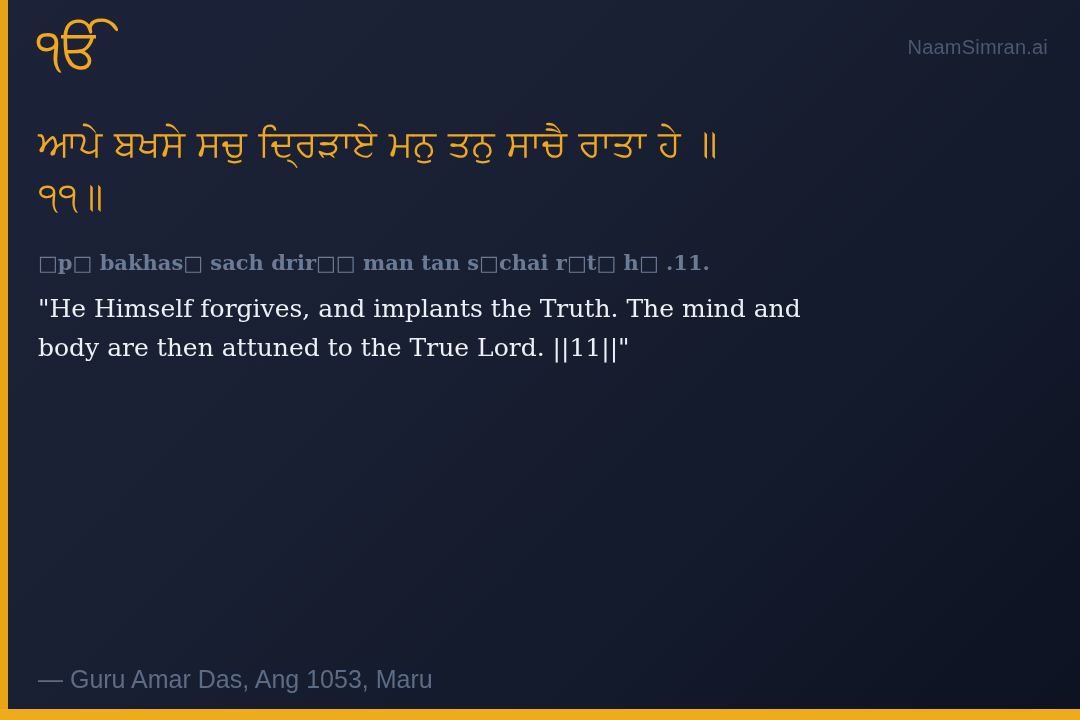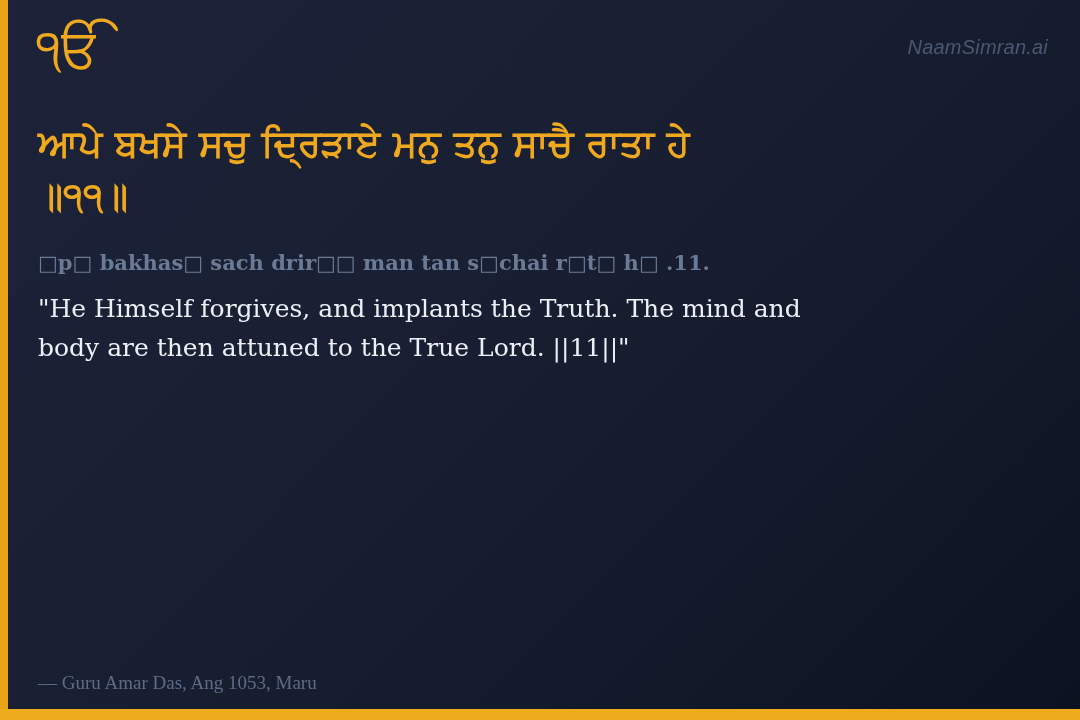--- a/index.html
+++ b/index.html
@@ -36,21 +36,20 @@
   
   #watermark {
     position: absolute;
     right: 32px;
     top: 36px;
     font-family: "Liberation Sans", sans-serif;
     font-size: 20px;
     letter-spacing: 0.2px;
     color: #4a5872;
     white-space: nowrap;
-    font-style: italic;
   }
 
   
   #ik-onkar {
     position: absolute;
     left: 36px;
     top: 22px;
     font-family: "DejaVu Sans", sans-serif;
     font-size: 54px;
     line-height: 1;
@@ -66,21 +65,21 @@
     width: 1000px;
   }
 
   #gurmukhi-line {
     font-family: "DejaVu Sans", sans-serif;
     font-size: 37px;
     line-height: 1.42;
     color: #f0a81e;
     max-width: 680px;
     margin: 0;
-    font-weight: 700;
+    font-weight: 400;
   }
 
   #transliteration-line {
     font-family: "DejaVu Serif", serif;
     font-size: 21px;
     line-height: 1.3;
     color: #6b7b95;
     margin: 26px 0 0 0;
     max-width: 860px;
     white-space: nowrap;
@@ -94,22 +93,22 @@
     color: #edf1f7;
     margin: 14px 0 0 0;
     max-width: 790px;
   }
 
   
   #attribution {
     position: absolute;
     left: 38px;
     bottom: 26px;
-    font-family: Liberation Serif, serif;
-    font-size: 19px;
+    font-family: Liberation Sans, sans-serif;
+    font-size: 25px;
     color: #5d6c86;
     white-space: nowrap;
   }
 </style>
 </head>
 <body>
 
 <div id="card">
 
   <div id="left-bar"></div>

